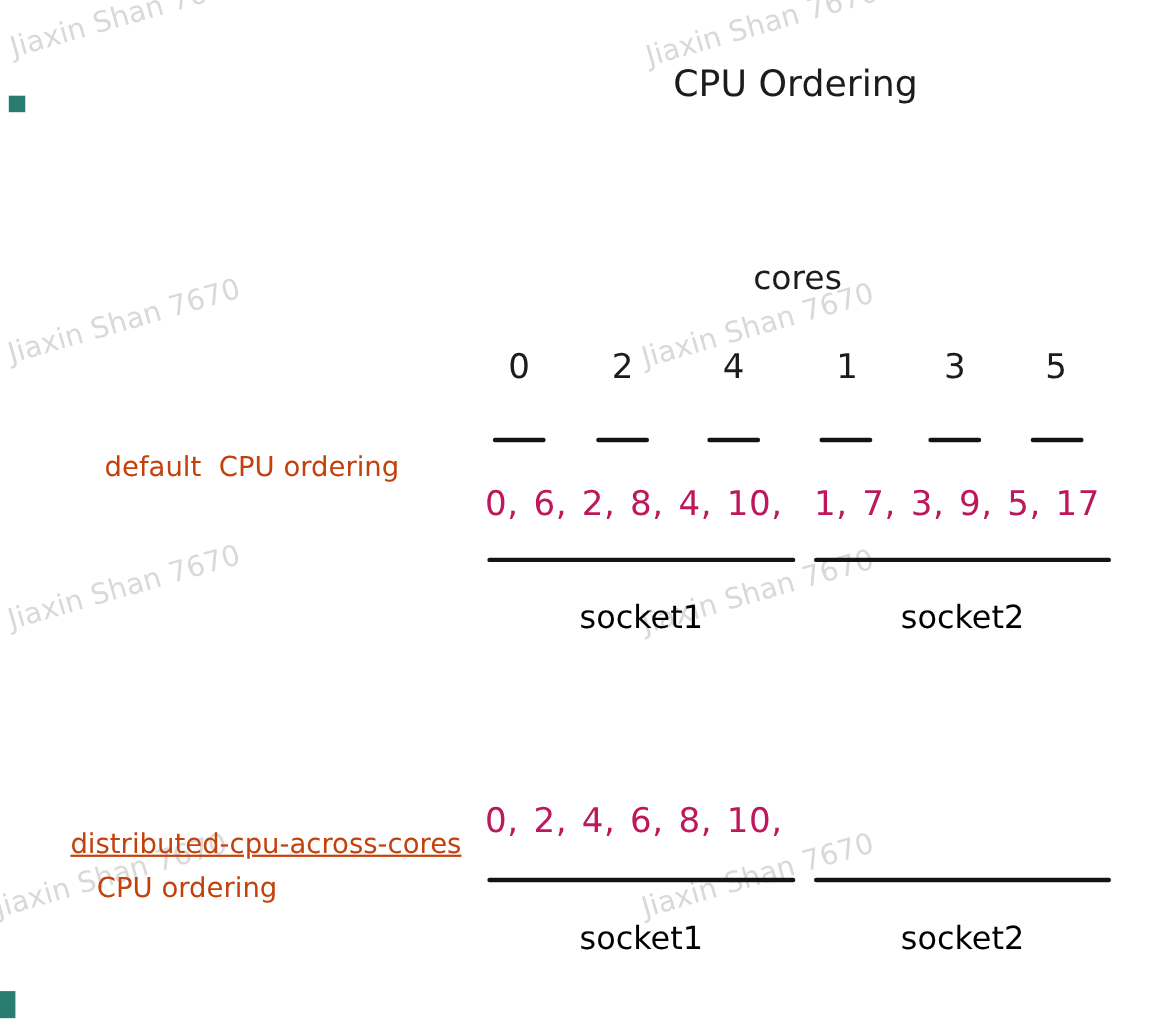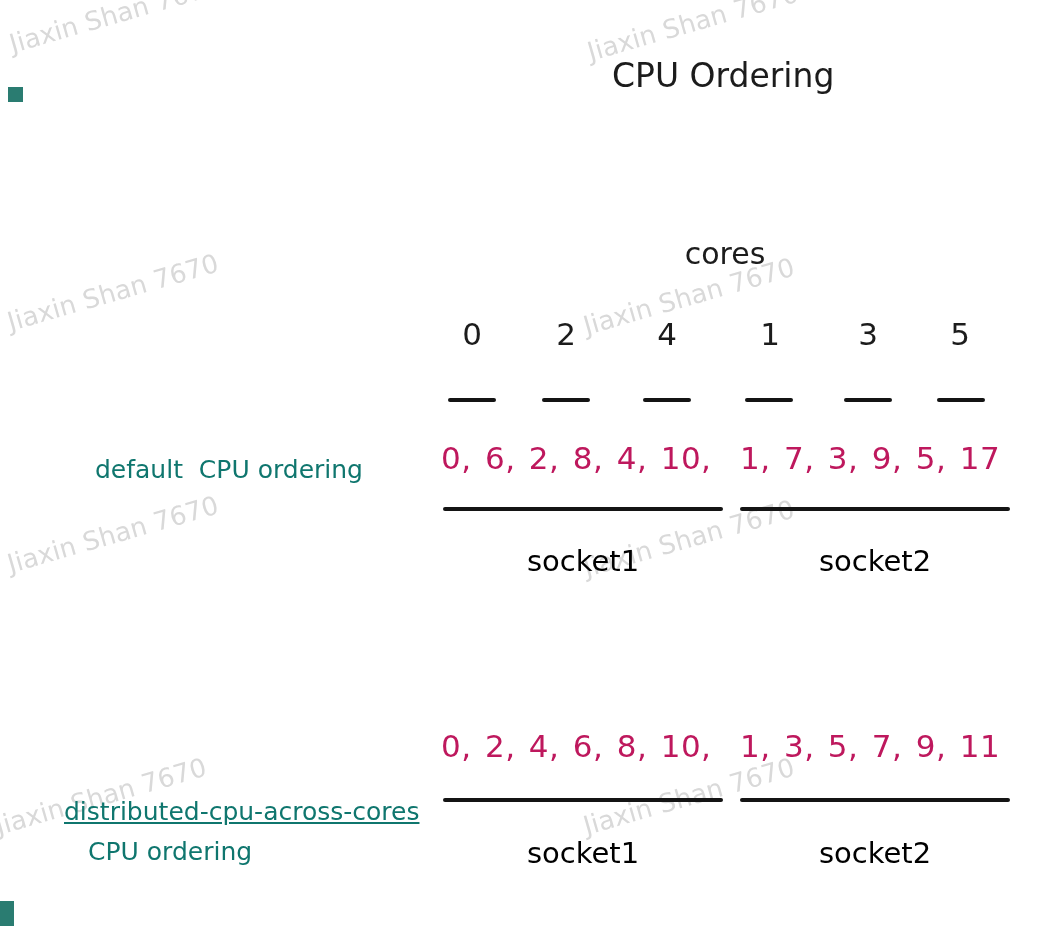--- a/index.html
+++ b/index.html
@@ -46,23 +46,22 @@
   }
   .core-tick {
     position: absolute;
     height: 4px;
     width: 48px;
     background: #141414;
     border-radius: 2px;
   }
   .row-label {
     font-size: 25px;
-    color: #0f766e;
+    color: #c2410c;
     white-space: pre;
-    margin-top: 45px;
   }
   .values {
     font-size: 31px;
     color: #be185d;
     white-space: pre;
     letter-spacing: 0.5px;
     word-spacing: 3px;
   }
   .socket-underline {
     position: absolute;
@@ -123,21 +122,20 @@
   <div class="socket-underline" style="left:443px; top:507px; width:280px;"></div>
   <div class="socket-underline" style="left:740px; top:507px; width:270px;"></div>
 
   <div class="abs socket-label" style="left:443px; top:544px; width:280px;">socket1</div>
   <div class="abs socket-label" style="left:740px; top:544px; width:270px;">socket2</div>
 
   <div class="abs row-label" style="left:64px; top:752px;text-decoration:underline;">distributed-cpu-across-cores</div>
   <div class="abs row-label" style="left:88px; top:792px;">CPU ordering</div>
 
   <div class="abs values" style="left:441px; top:728px;">0, 2, 4, 6, 8, 10,</div>
-  <div class="abs values" style="left:740px; top:728px;">1, 3, 5, 7, 9, 11</div>
 
   <div class="socket-underline" style="left:443px; top:798px; width:280px;"></div>
   <div class="socket-underline" style="left:740px; top:798px; width:270px;"></div>
 
   <div class="abs socket-label" style="left:443px; top:836px; width:280px;">socket1</div>
   <div class="abs socket-label" style="left:740px; top:836px; width:270px;">socket2</div>
 
 </div>
 
 </body></html>

